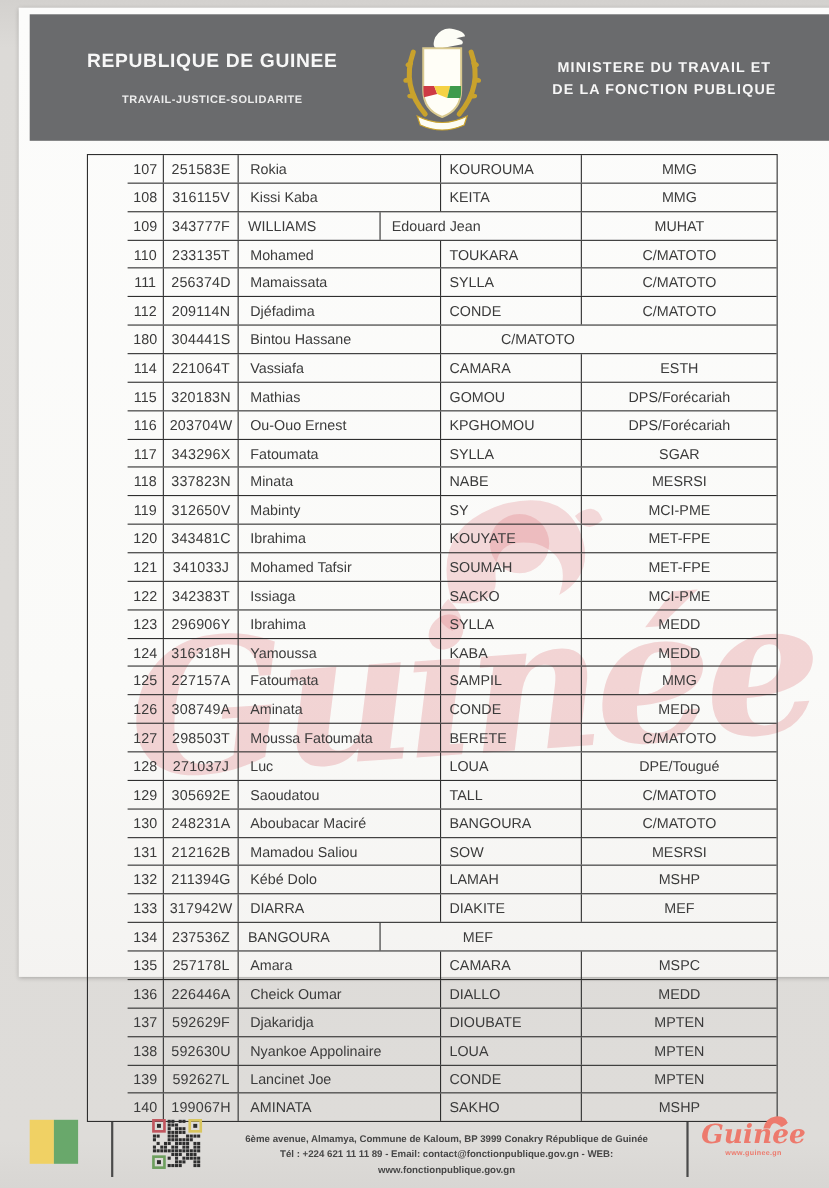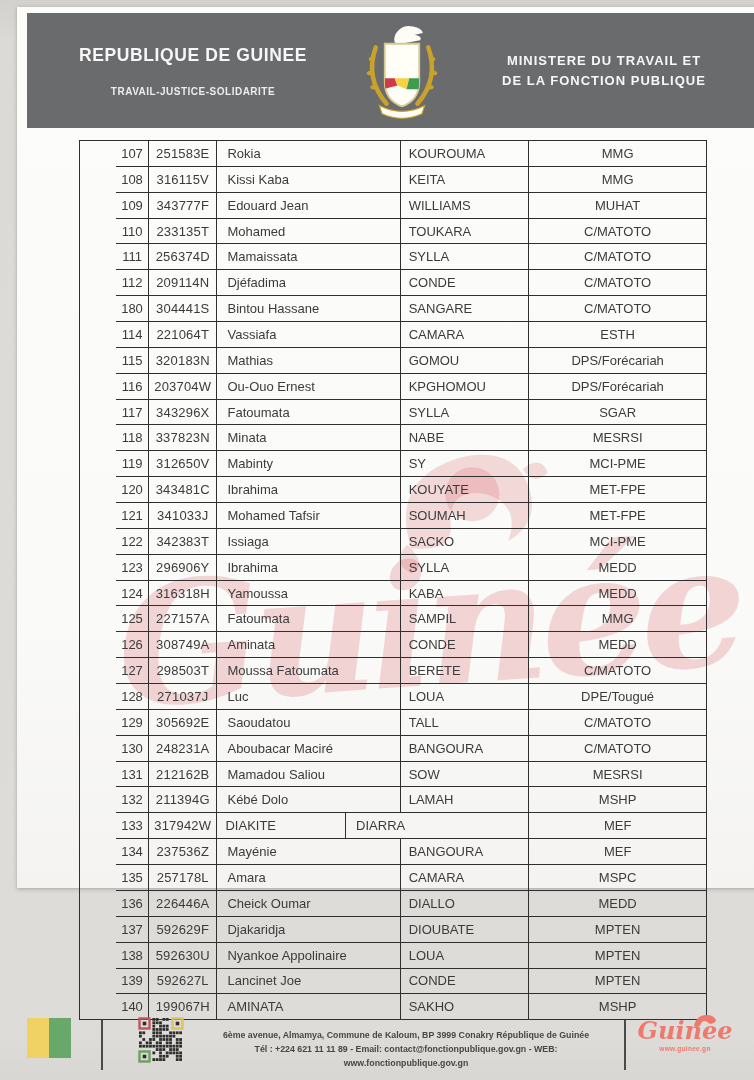--- a/index.html
+++ b/index.html
@@ -134,22 +134,22 @@
         <div class="tr">
           <div class="td td-num">108</div>
           <div class="td td-id">316115V</div>
           <div class="td td-first">Kissi Kaba</div>
           <div class="td td-last">KEITA</div>
           <div class="td td-org">MMG</div>
         </div>
         <div class="tr">
           <div class="td td-num">109</div>
           <div class="td td-id">343777F</div>
+          <div class="td td-last">WILLIAMS</div>
           <div class="td td-first">Edouard Jean</div>
-          <div class="td td-last">WILLIAMS</div>
           <div class="td td-org">MUHAT</div>
         </div>
         <div class="tr">
           <div class="td td-num">110</div>
           <div class="td td-id">233135T</div>
           <div class="td td-first">Mohamed</div>
           <div class="td td-last">TOUKARA</div>
           <div class="td td-org">C/MATOTO</div>
         </div>
         <div class="tr">
@@ -163,21 +163,20 @@
           <div class="td td-num">112</div>
           <div class="td td-id">209114N</div>
           <div class="td td-first">Djéfadima</div>
           <div class="td td-last">CONDE</div>
           <div class="td td-org">C/MATOTO</div>
         </div>
         <div class="tr">
           <div class="td td-num">180</div>
           <div class="td td-id">304441S</div>
           <div class="td td-first">Bintou  Hassane</div>
-          <div class="td td-last">SANGARE</div>
           <div class="td td-org">C/MATOTO</div>
         </div>
         <div class="tr">
           <div class="td td-num">114</div>
           <div class="td td-id">221064T</div>
           <div class="td td-first">Vassiafa</div>
           <div class="td td-last">CAMARA</div>
           <div class="td td-org">ESTH</div>
         </div>
         <div class="tr">
@@ -302,28 +301,27 @@
         <div class="tr">
           <div class="td td-num">132</div>
           <div class="td td-id">211394G</div>
           <div class="td td-first">Kébé Dolo</div>
           <div class="td td-last">LAMAH</div>
           <div class="td td-org">MSHP</div>
         </div>
         <div class="tr">
           <div class="td td-num">133</div>
           <div class="td td-id">317942W</div>
+          <div class="td td-first">DIARRA</div>
           <div class="td td-last">DIAKITE</div>
-          <div class="td td-first">DIARRA</div>
           <div class="td td-org">MEF</div>
         </div>
         <div class="tr">
           <div class="td td-num">134</div>
           <div class="td td-id">237536Z</div>
-          <div class="td td-first">Mayénie</div>
           <div class="td td-last">BANGOURA</div>
           <div class="td td-org">MEF</div>
         </div>
         <div class="tr">
           <div class="td td-num">135</div>
           <div class="td td-id">257178L</div>
           <div class="td td-first">Amara</div>
           <div class="td td-last">CAMARA</div>
           <div class="td td-org">MSPC</div>
         </div>

